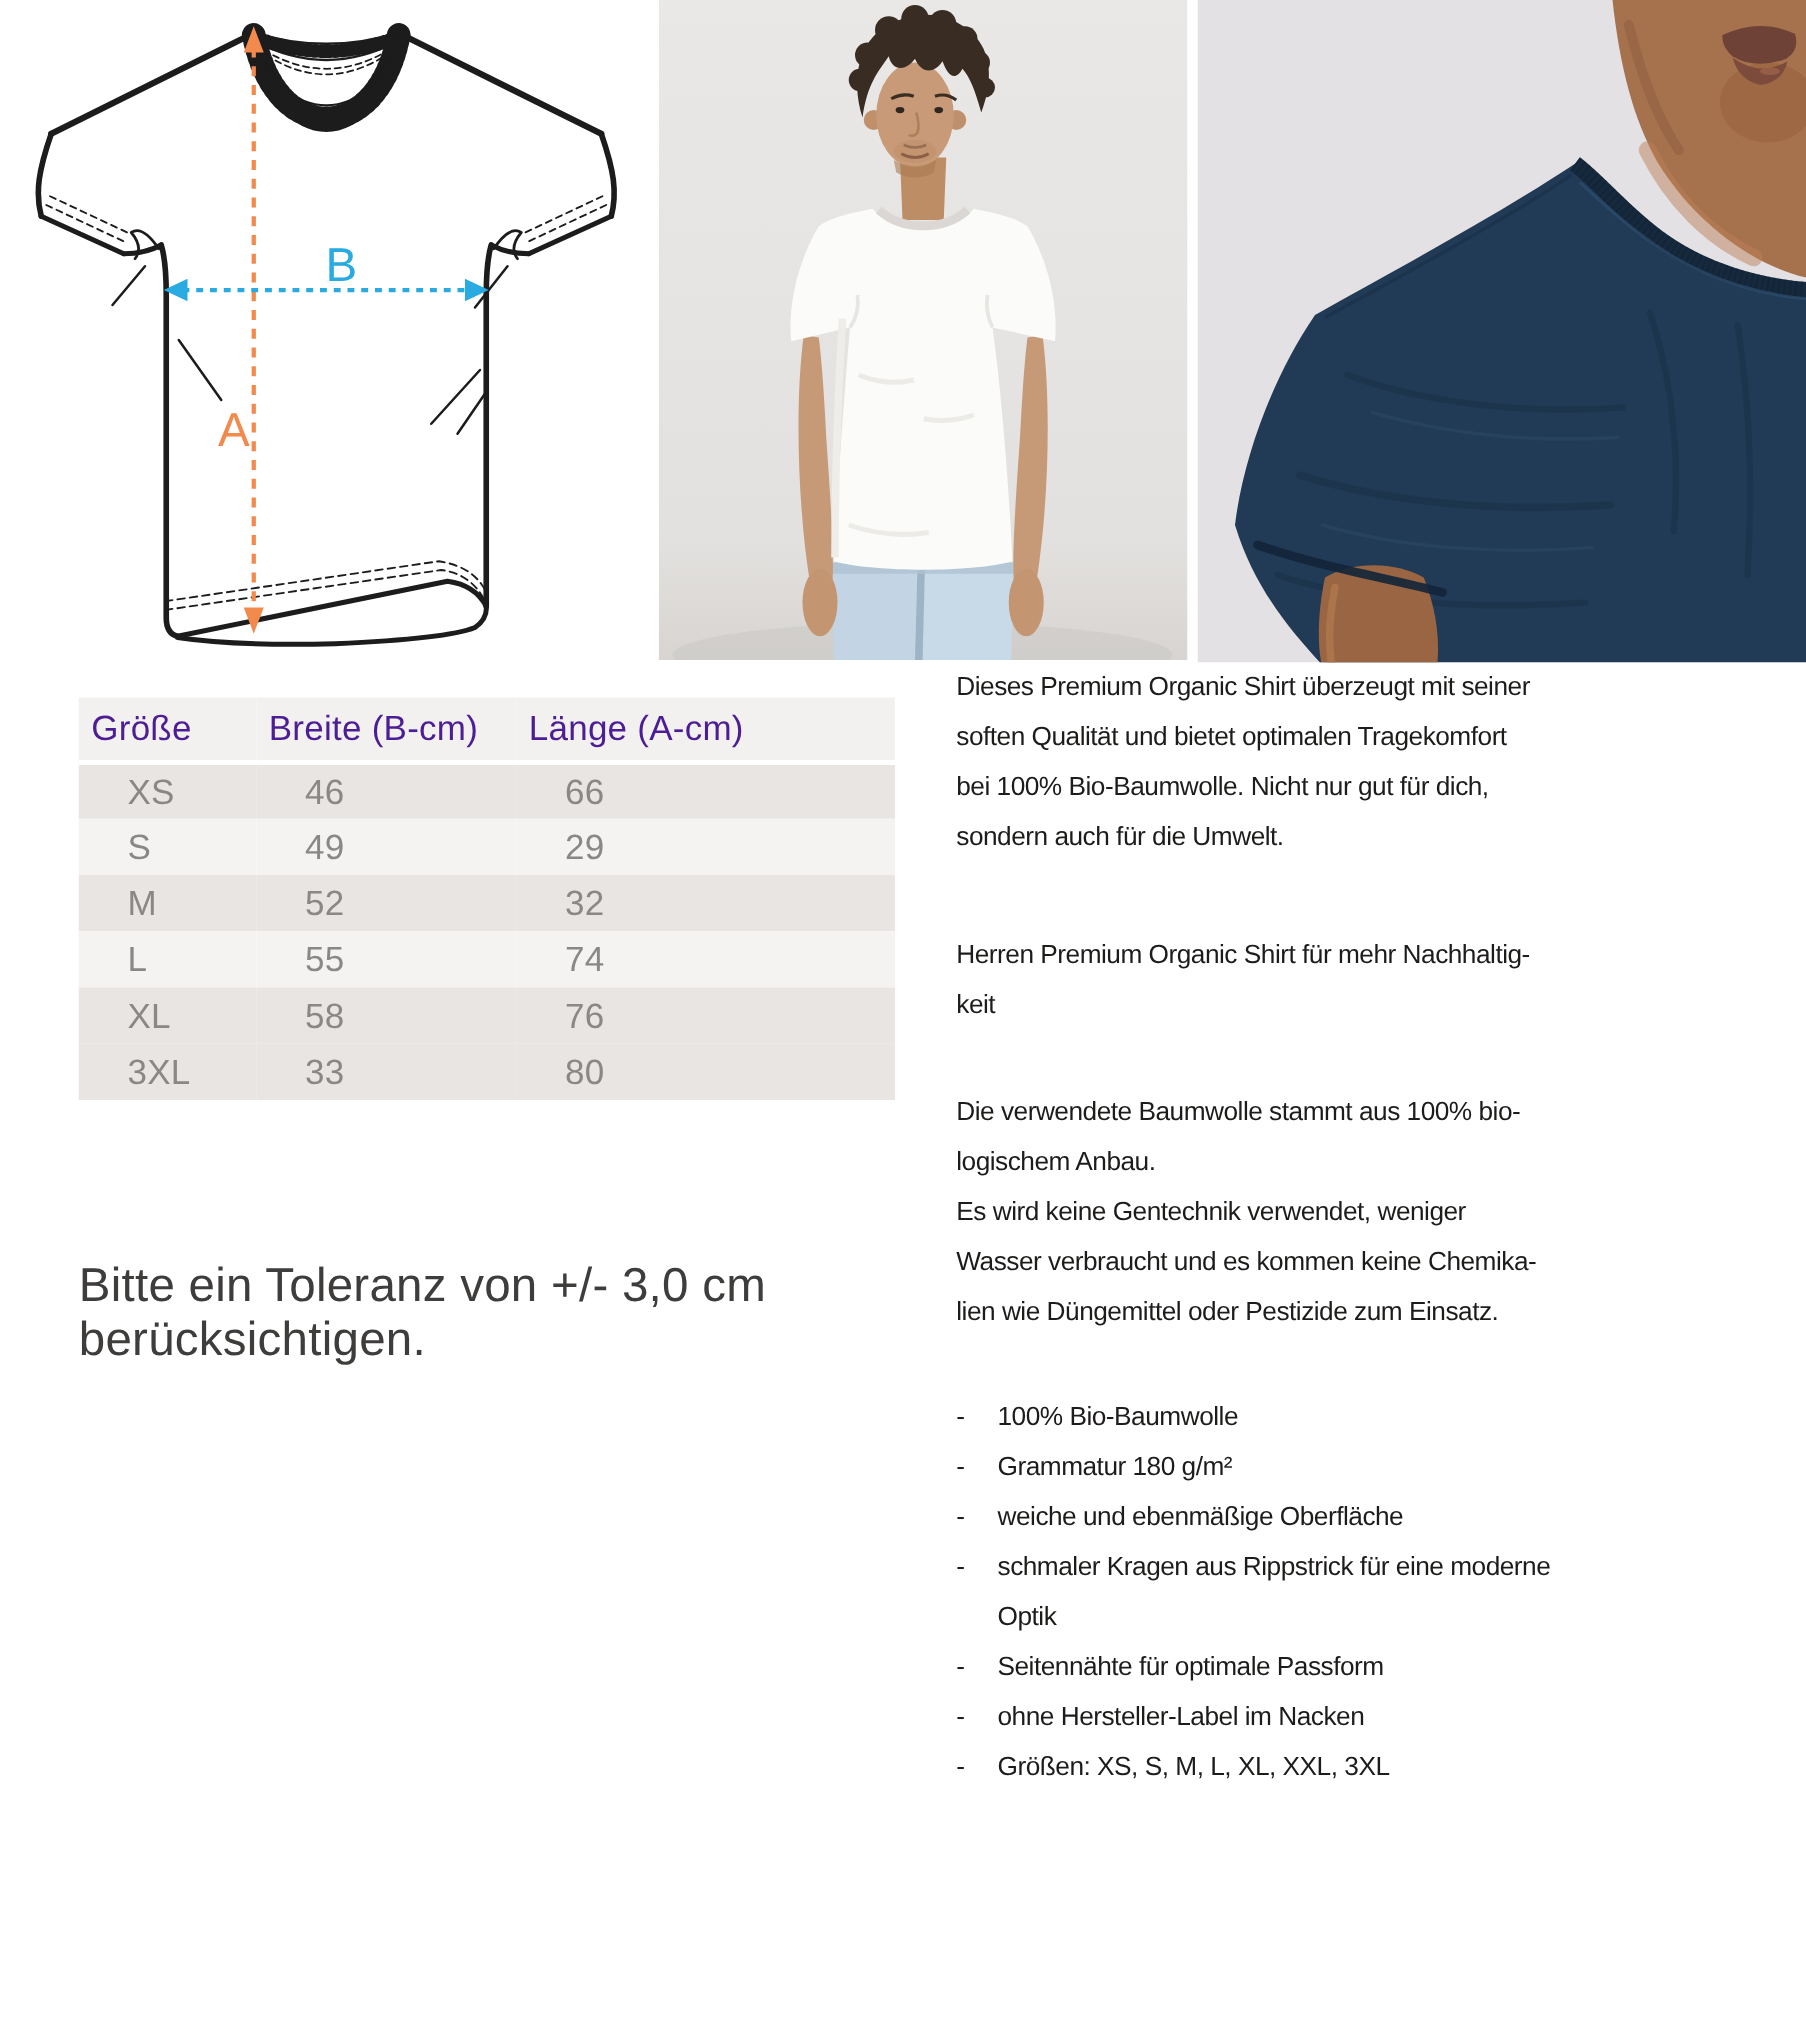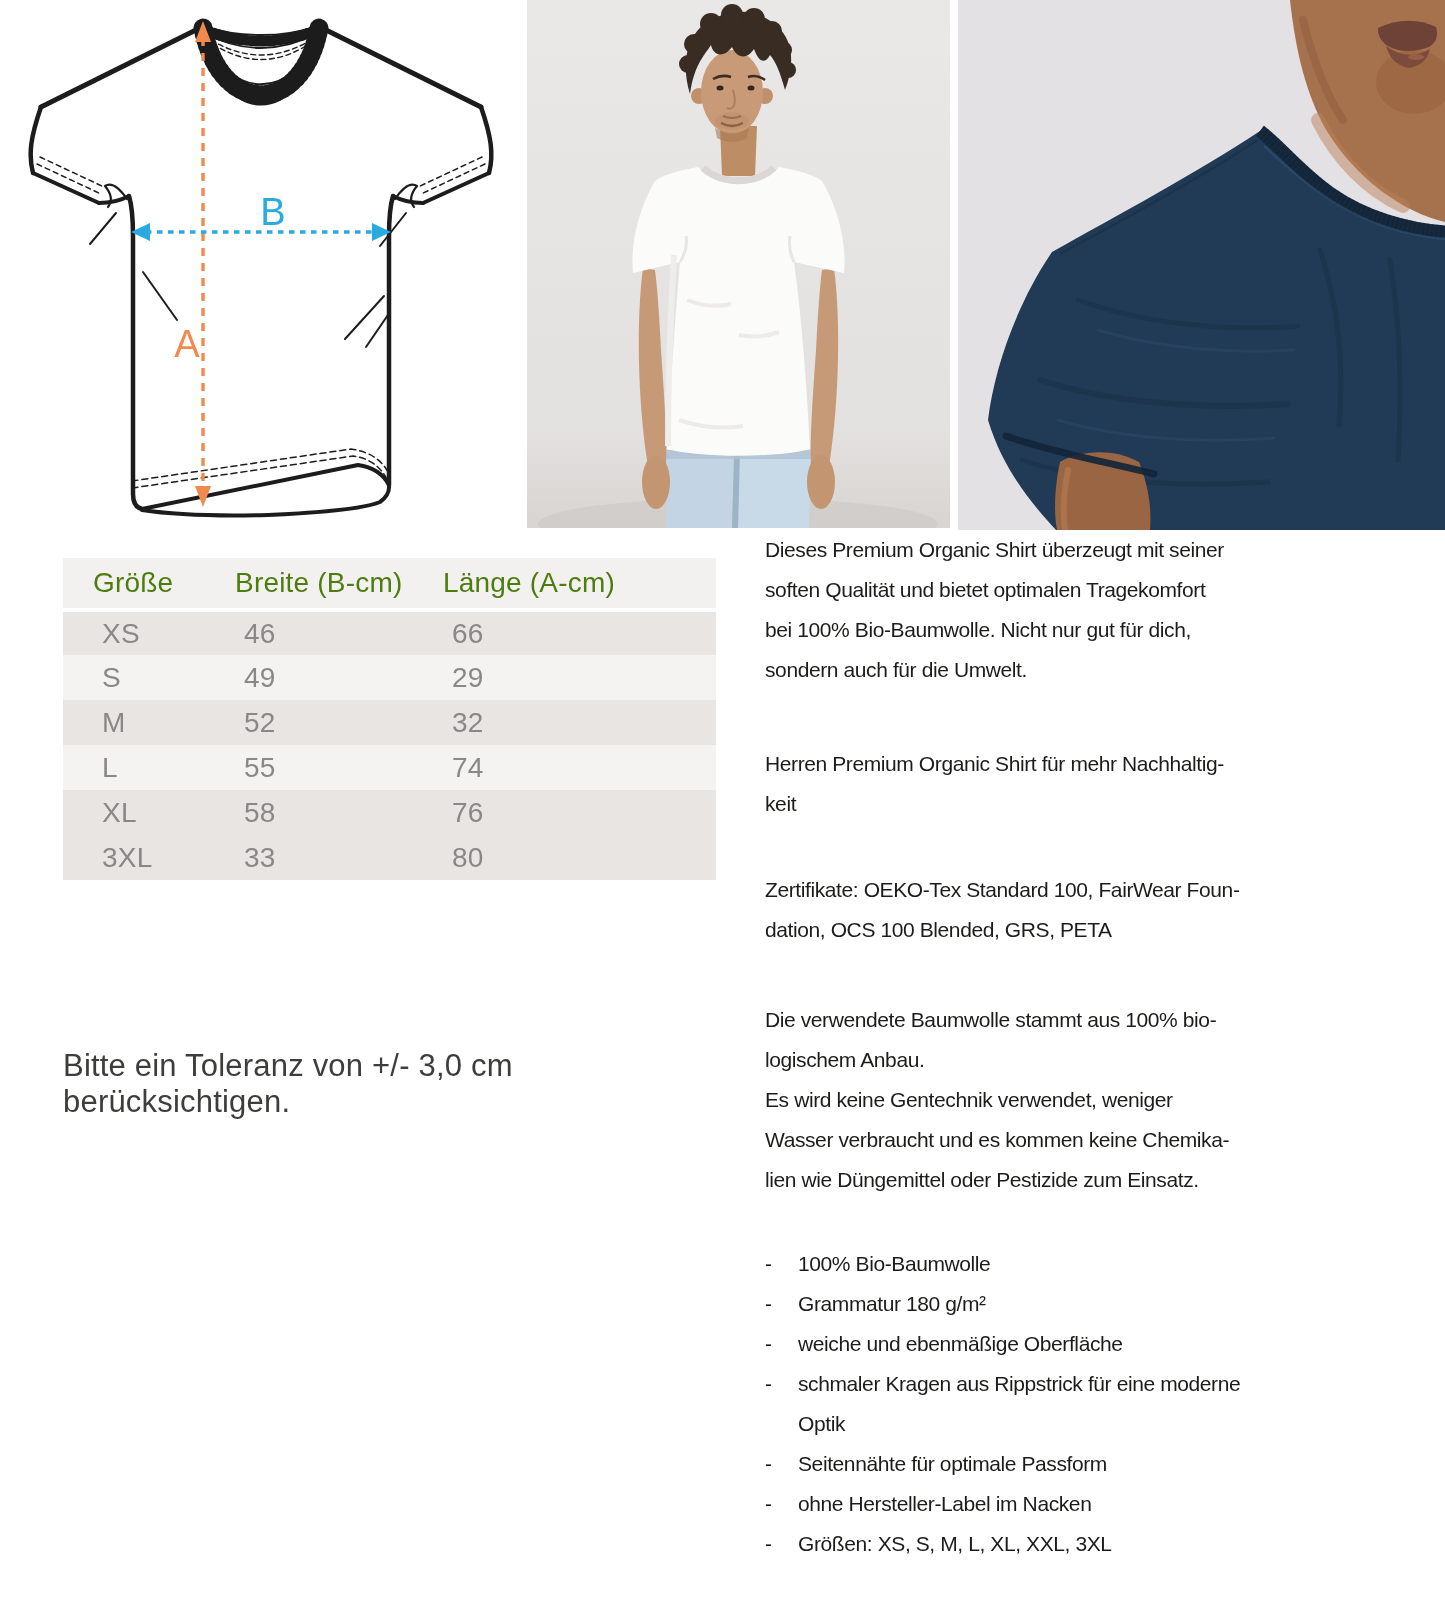--- a/index.html
+++ b/index.html
@@ -18,32 +18,32 @@
   
   .size-table {
     position:absolute; left:63px; top:558px; width:653px;
     border-collapse:collapse; table-layout:fixed;
     font-size:28px; letter-spacing:0.2px;
   }
   .size-table col.c1 { width:142px; }
   .size-table col.c2 { width:208px; }
   .size-table col.c3 { width:303px; }
   .size-table th {
-    height:52px; background:#f3f1ef; color:#4d7c0f; font-weight:normal;
-    text-align:left; padding-left:30px; border-bottom:4px solid #ffffff;
+    height:52px; background:#f3f1ef; color:#4c1d95; font-weight:normal;
+    text-align:left; padding-left:10px; border-bottom:4px solid #ffffff;
   }
   .size-table td {
     height:45px; color:#8a8886; text-align:left; padding-left:39px;
   }
   .size-table tr.dark td  { background:#e8e5e3; }
   .size-table tr.light td { background:#f5f3f1; }
 
   .tolerance {
     position:absolute; left:63px; top:1008px; width:680px;
-    font-size:31px; color:#3e3d3c; letter-spacing:0.2px;margin-top:40px;
+    font-size:38px; color:#3e3d3c; letter-spacing:0.2px;
   }
 
   
   .description {
     position:absolute; left:765px; top:530px; width:678px;
     color:#1d1c1b; font-size:21px; line-height:40px; letter-spacing:-0.4px;
   }
   .description p { white-space:pre-line; }
   .description .p1 { margin-bottom:54px; }
   .description .p2 { margin-bottom:46px; }
@@ -291,22 +291,20 @@
 
   <p class="tolerance">Bitte ein Toleranz von +/- 3,0 cm berücksichtigen.</p>
 
   <div class="description">
     <p class="p1">Dieses Premium Organic Shirt überzeugt mit seiner
 soften Qualität und bietet optimalen Tragekomfort
 bei 100% Bio-Baumwolle. Nicht nur gut für dich,
 sondern auch für die Umwelt.</p>
     <p class="p2">Herren Premium Organic Shirt für mehr Nachhaltig-
 keit</p>
-    <p class="p3">Zertifikate: OEKO-Tex Standard 100, FairWear Foun-
-dation, OCS 100 Blended, GRS, PETA</p>
     <p class="p4">Die verwendete Baumwolle stammt aus 100% bio-
 logischem Anbau.
 Es wird keine Gentechnik verwendet, weniger
 Wasser verbraucht und es kommen keine Chemika-
 lien wie Düngemittel oder Pestizide zum Einsatz.</p>
     <ul class="bullets">
       <li>
         <span class="dash">-</span>
         <span class="btext">100% Bio-Baumwolle</span>
       </li>

